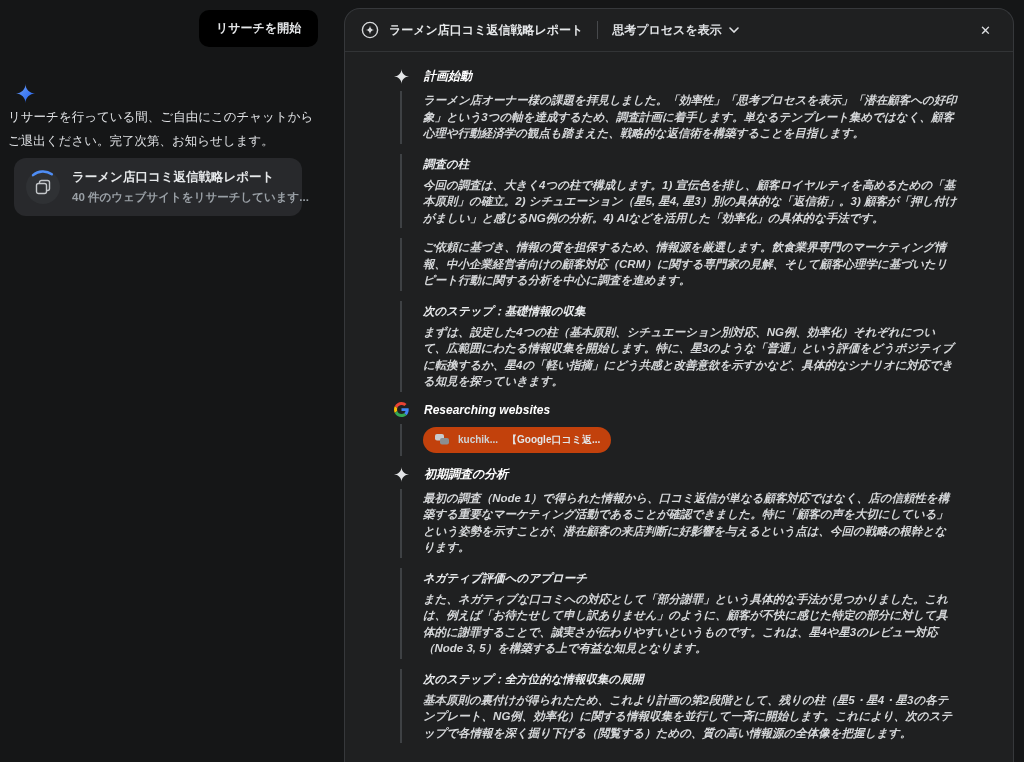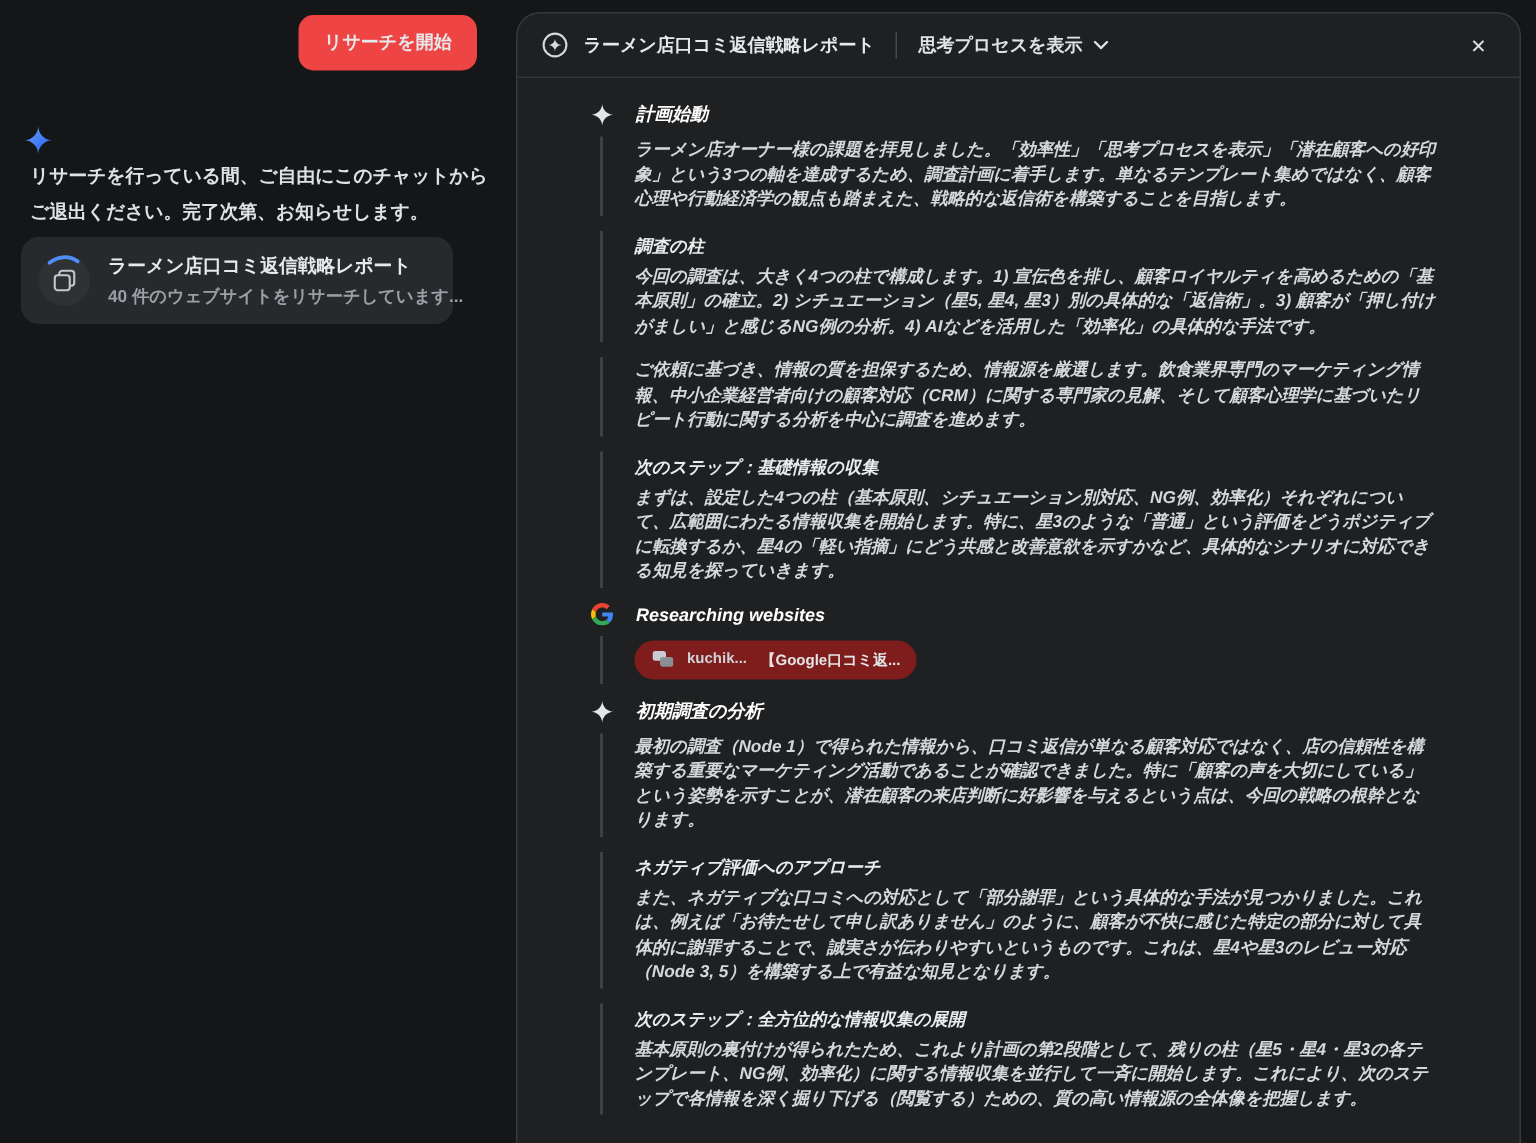--- a/index.html
+++ b/index.html
@@ -6,25 +6,25 @@
   body{
     position:relative;width:1024px;height:762px;overflow:hidden;
     background:#151617;
     font-family:"Liberation Sans","DejaVu Sans",sans-serif;
     -webkit-font-smoothing:antialiased;
   }
   
   .sidebar{position:absolute;left:0;top:0;width:344px;height:100%;}
   .start-btn{
     position:absolute;top:10px;left:199px;height:37px;padding:0 17px;
-    border-radius:10px;background:#ef4444;color:#e6e8ea;font-size:12px;font-weight:700;
+    border-radius:10px;background:#000000;color:#e6e8ea;font-size:12px;font-weight:700;
     display:flex;align-items:center;border:none;cursor:pointer;white-space:nowrap;
   }
   .sidebar-sparkle{position:absolute;left:16px;top:84px;width:19px;height:19px;}
-  .intro{position:absolute;left:20px;top:105px;width:306px;font-size:12.5px;line-height:24px;color:#dfe1e4;font-weight:700;}
+  .intro{position:absolute;left:8px;top:105px;width:306px;font-size:12.5px;line-height:24px;color:#dfe1e4;font-weight:400;}
   .report-card{
     position:absolute;left:14px;top:158px;width:288px;box-sizing:border-box;
     border-radius:12px;background:#28292c;padding:11px 12px;display:flex;gap:12px;align-items:center;cursor:pointer;
   }
   .card-icon{width:34px;height:34px;position:relative;flex:none;border-radius:50%;background:#2f3134;display:flex;align-items:center;justify-content:center;}
   .card-icon svg.spin{position:absolute;inset:0;}
   .card-texts{min-width:0;}
   .card-title{font-size:12.5px;font-weight:700;color:#e6e8ea;white-space:nowrap;}
   .card-status{font-size:11.5px;color:#9aa0a6;margin-top:4px;white-space:nowrap;font-weight:600;}
   
@@ -41,21 +41,21 @@
   .panel-content{padding:6px 56px 0 48px;font-style:italic;}
   .sec-head{display:flex;align-items:center;gap:15px;margin:10px 0 6px;}
   .sec-icon{width:16px;height:16px;flex:none;display:flex;align-items:center;justify-content:center;}
   .sec-title{font-size:12px;font-weight:700;color:#ffffff;}
   .block{margin:0 0 10px 7px;border-left:2px solid #3e4144;padding:1px 0 2px 21px;}
   .sub-title{font-size:11.5px;font-weight:700;color:#e9ebed;margin:2px 0 5px;}
   .block p{margin:0;font-size:11.5px;line-height:16.5px;color:#d5d7d9;font-weight:600;max-width:540px;}
   
   .chips{display:flex;flex-wrap:wrap;gap:6px 12px;max-width:470px;padding:2px 0 1px;}
   .chip{
-    height:26px;border-radius:13px;background:#7f1d1d;display:inline-flex;align-items:center;
+    height:26px;border-radius:13px;background:#c2410c;display:inline-flex;align-items:center;
     gap:9px;padding:0 11px;cursor:pointer;font-style:normal;white-space:nowrap;
   }
   .chip .fav{width:15px;height:15px;flex:none;display:flex;align-items:center;justify-content:center;border-radius:4px;font-size:10px;font-weight:700;overflow:hidden;}
   .chip .dom{font-size:10px;color:#cfd2d5;max-width:46px;overflow:hidden;font-weight:600;}
   .chip .ttl{font-size:10px;color:#e3e5e7;max-width:100px;overflow:hidden;font-weight:600;}
 </style>
 </head>
 <body>
 
 <div class="sidebar">

